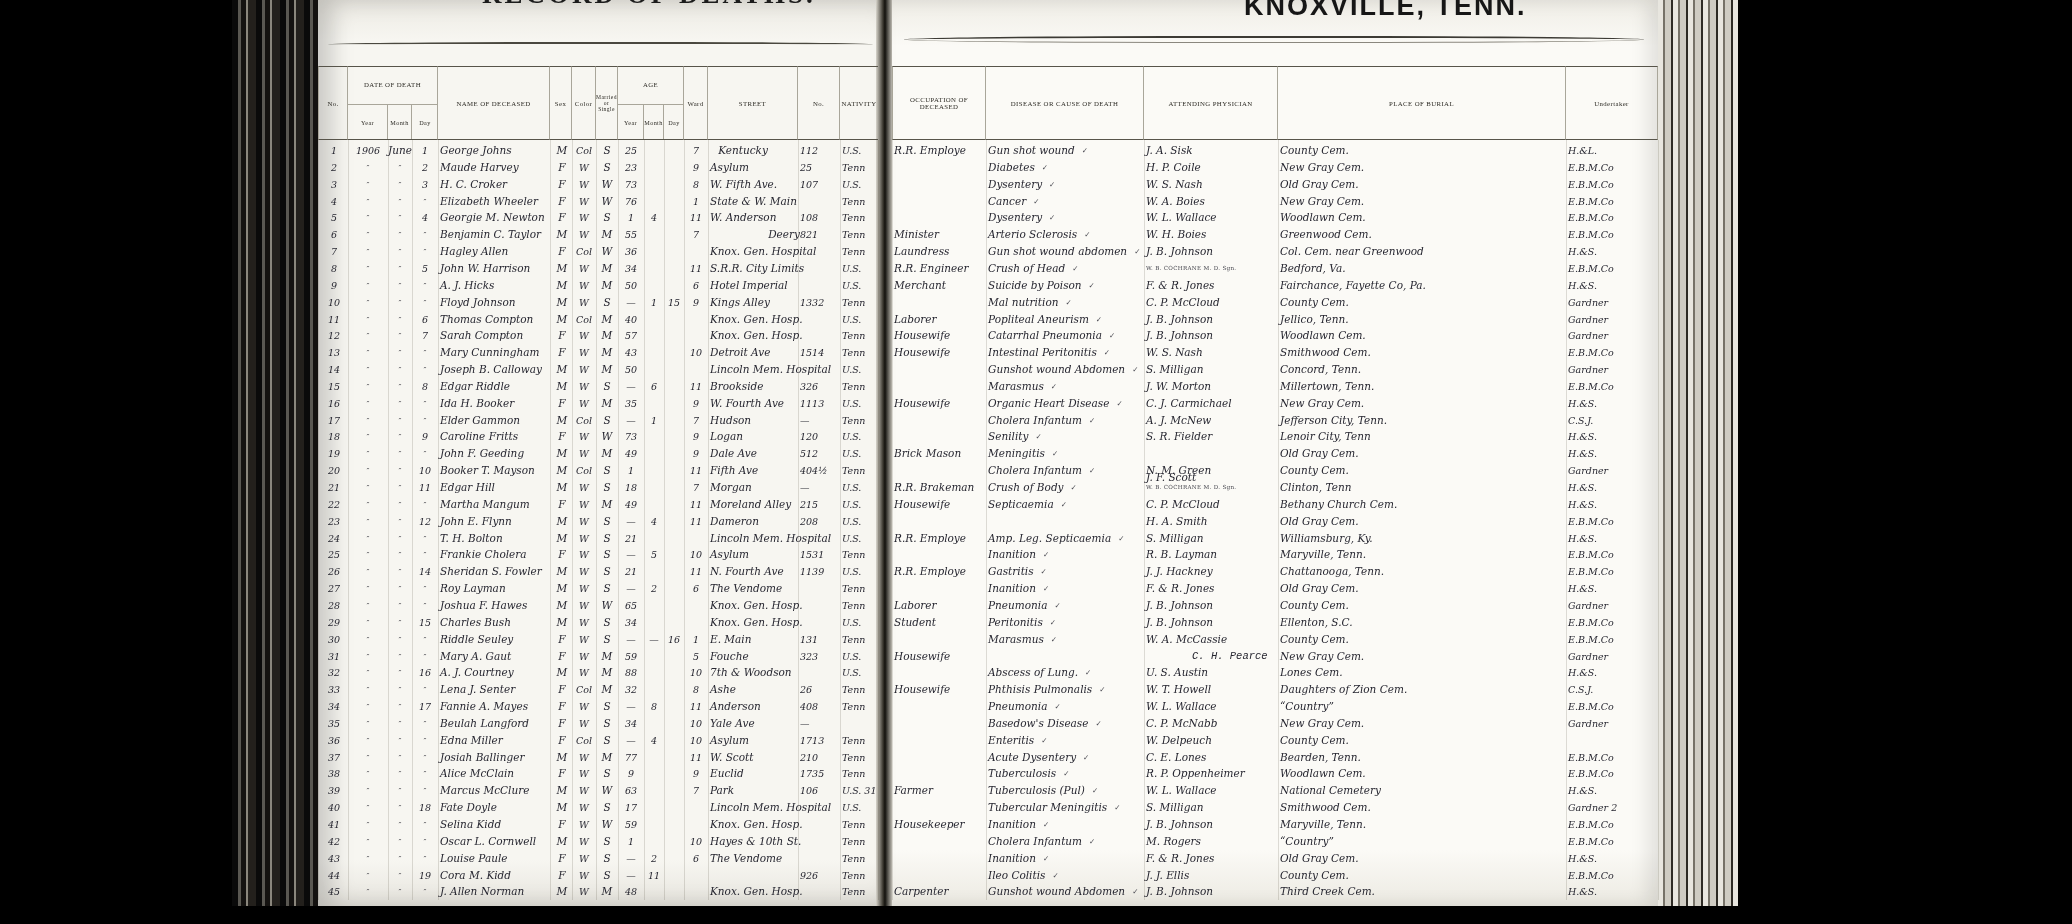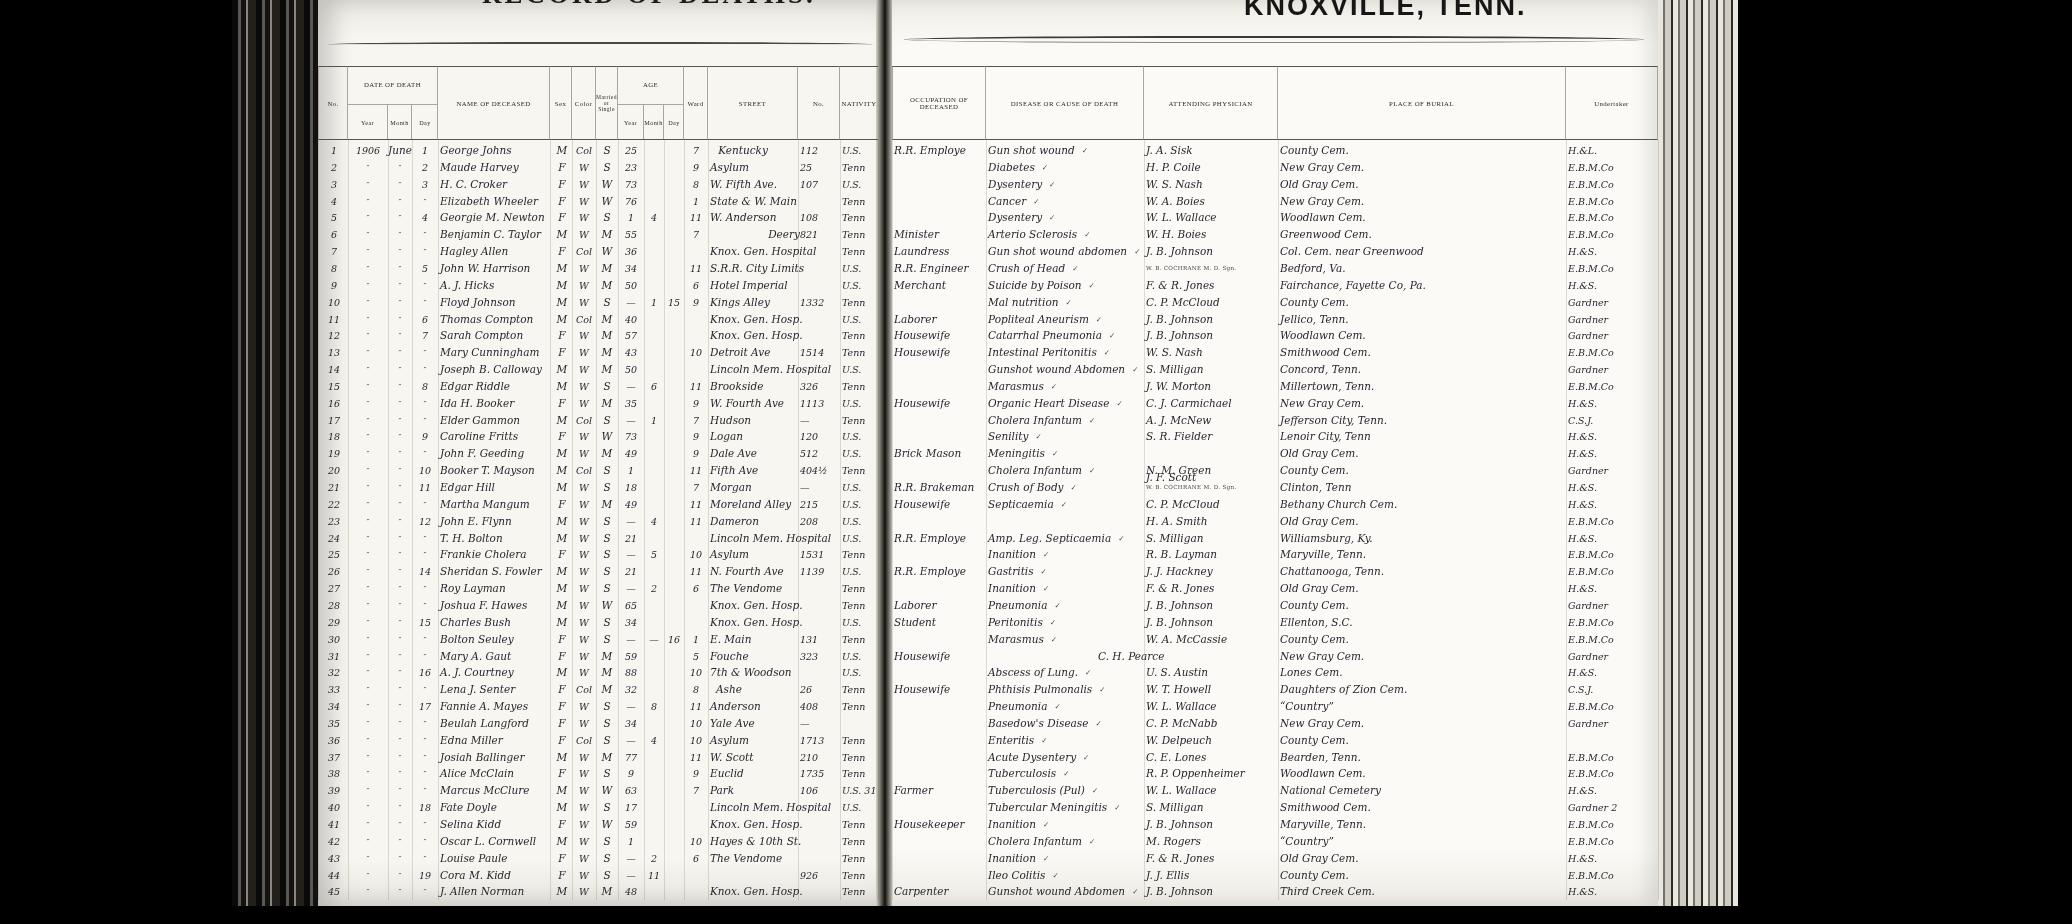--- a/index.html
+++ b/index.html
@@ -765,21 +765,21 @@
         <span class="cell tick" style="left: 756px; width: 156px;">Peritonitis</span>
         <span class="cell " style="left: 914px; width: 132px;">J. B. Johnson</span>
         <span class="cell " style="left: 1048px; width: 286px;">Ellenton, S.C.</span>
         <span class="cell small" style="left: 1336px; width: 90px;">E.B.M.Co</span>
       </div>
       <div class="row" style="top: 630.65px;">
         <span class="cell center small" style="left: 88px; width: 28px;">30</span>
         <span class="cell center small ditto" style="left: 116px; width: 40px;">″</span>
         <span class="cell ditto" style="left: 156px; width: 24px;">″</span>
         <span class="cell center small ditto" style="left: 180px; width: 26px;">″</span>
-        <span class="cell " style="left: 208px; width: 112px;">Bolton Seuley</span>
+        <span class="cell " style="left: 208px; width: 112px;">Riddle Seuley</span>
         <span class="cell center" style="left: 320px; width: 20px;">F</span>
         <span class="cell center small" style="left: 340px; width: 24px;">W</span>
         <span class="cell center" style="left: 364px; width: 22px;">S</span>
         <span class="cell center small" style="left: 386px; width: 26px;">—</span>
         <span class="cell center small" style="left: 412px; width: 20px;">—</span>
         <span class="cell center small" style="left: 432px; width: 20px;">16</span>
         <span class="cell center small" style="left: 452px; width: 24px;">1</span>
         <span class="cell " style="left: 478px; width: 90px;">E. Main</span>
         <span class="cell small" style="left: 568px; width: 42px;">131</span>
         <span class="cell small" style="left: 610px; width: 38px;">Tenn</span>
@@ -800,21 +800,21 @@
         <span class="cell center" style="left: 364px; width: 22px;">M</span>
         <span class="cell center small" style="left: 386px; width: 26px;">59</span>
         <span class="cell center small" style="left: 412px; width: 20px;"></span>
         <span class="cell center small" style="left: 432px; width: 20px;"></span>
         <span class="cell center small" style="left: 452px; width: 24px;">5</span>
         <span class="cell " style="left: 478px; width: 90px;">Fouche</span>
         <span class="cell small" style="left: 568px; width: 42px;">323</span>
         <span class="cell small" style="left: 610px; width: 38px;">U.S.</span>
         <span class="cell " style="left: 662px; width: 92px;">Housewife</span>
         <span class="cell " style="left: 756px; width: 156px;"></span>
-        <span class="cell " style="left: 866px; width: 132px;">C. H. Pearce</span>
+        <span class="cell " style="left: 960px; width: 132px; font-family: Liberation Mono, monospace;">C. H. Pearce</span>
         <span class="cell " style="left: 1048px; width: 286px;">New Gray Cem.</span>
         <span class="cell small" style="left: 1336px; width: 90px;">Gardner</span>
       </div>
       <div class="row" style="top: 664.35px;">
         <span class="cell center small" style="left: 88px; width: 28px;">32</span>
         <span class="cell center small ditto" style="left: 116px; width: 40px;">″</span>
         <span class="cell ditto" style="left: 156px; width: 24px;">″</span>
         <span class="cell center small" style="left: 180px; width: 26px;">16</span>
         <span class="cell " style="left: 208px; width: 112px;">A. J. Courtney</span>
         <span class="cell center" style="left: 320px; width: 20px;">M</span>
@@ -839,21 +839,21 @@
         <span class="cell ditto" style="left: 156px; width: 24px;">″</span>
         <span class="cell center small ditto" style="left: 180px; width: 26px;">″</span>
         <span class="cell " style="left: 208px; width: 112px;">Lena J. Senter</span>
         <span class="cell center" style="left: 320px; width: 20px;">F</span>
         <span class="cell center small" style="left: 340px; width: 24px;">Col</span>
         <span class="cell center" style="left: 364px; width: 22px;">M</span>
         <span class="cell center small" style="left: 386px; width: 26px;">32</span>
         <span class="cell center small" style="left: 412px; width: 20px;"></span>
         <span class="cell center small" style="left: 432px; width: 20px;"></span>
         <span class="cell center small" style="left: 452px; width: 24px;">8</span>
-        <span class="cell " style="left: 452px; width: 90px; text-align: center;">Ashe</span>
+        <span class="cell " style="left: 478px; width: 90px;">Ashe</span>
         <span class="cell small" style="left: 568px; width: 42px;">26</span>
         <span class="cell small" style="left: 610px; width: 38px;">Tenn</span>
         <span class="cell " style="left: 662px; width: 92px;">Housewife</span>
         <span class="cell tick" style="left: 756px; width: 156px;">Phthisis Pulmonalis</span>
         <span class="cell " style="left: 914px; width: 132px;">W. T. Howell</span>
         <span class="cell " style="left: 1048px; width: 286px;">Daughters of Zion Cem.</span>
         <span class="cell small" style="left: 1336px; width: 90px;">C.S.J.</span>
       </div>
       <div class="row" style="top: 698.05px;">
         <span class="cell center small" style="left: 88px; width: 28px;">34</span>

